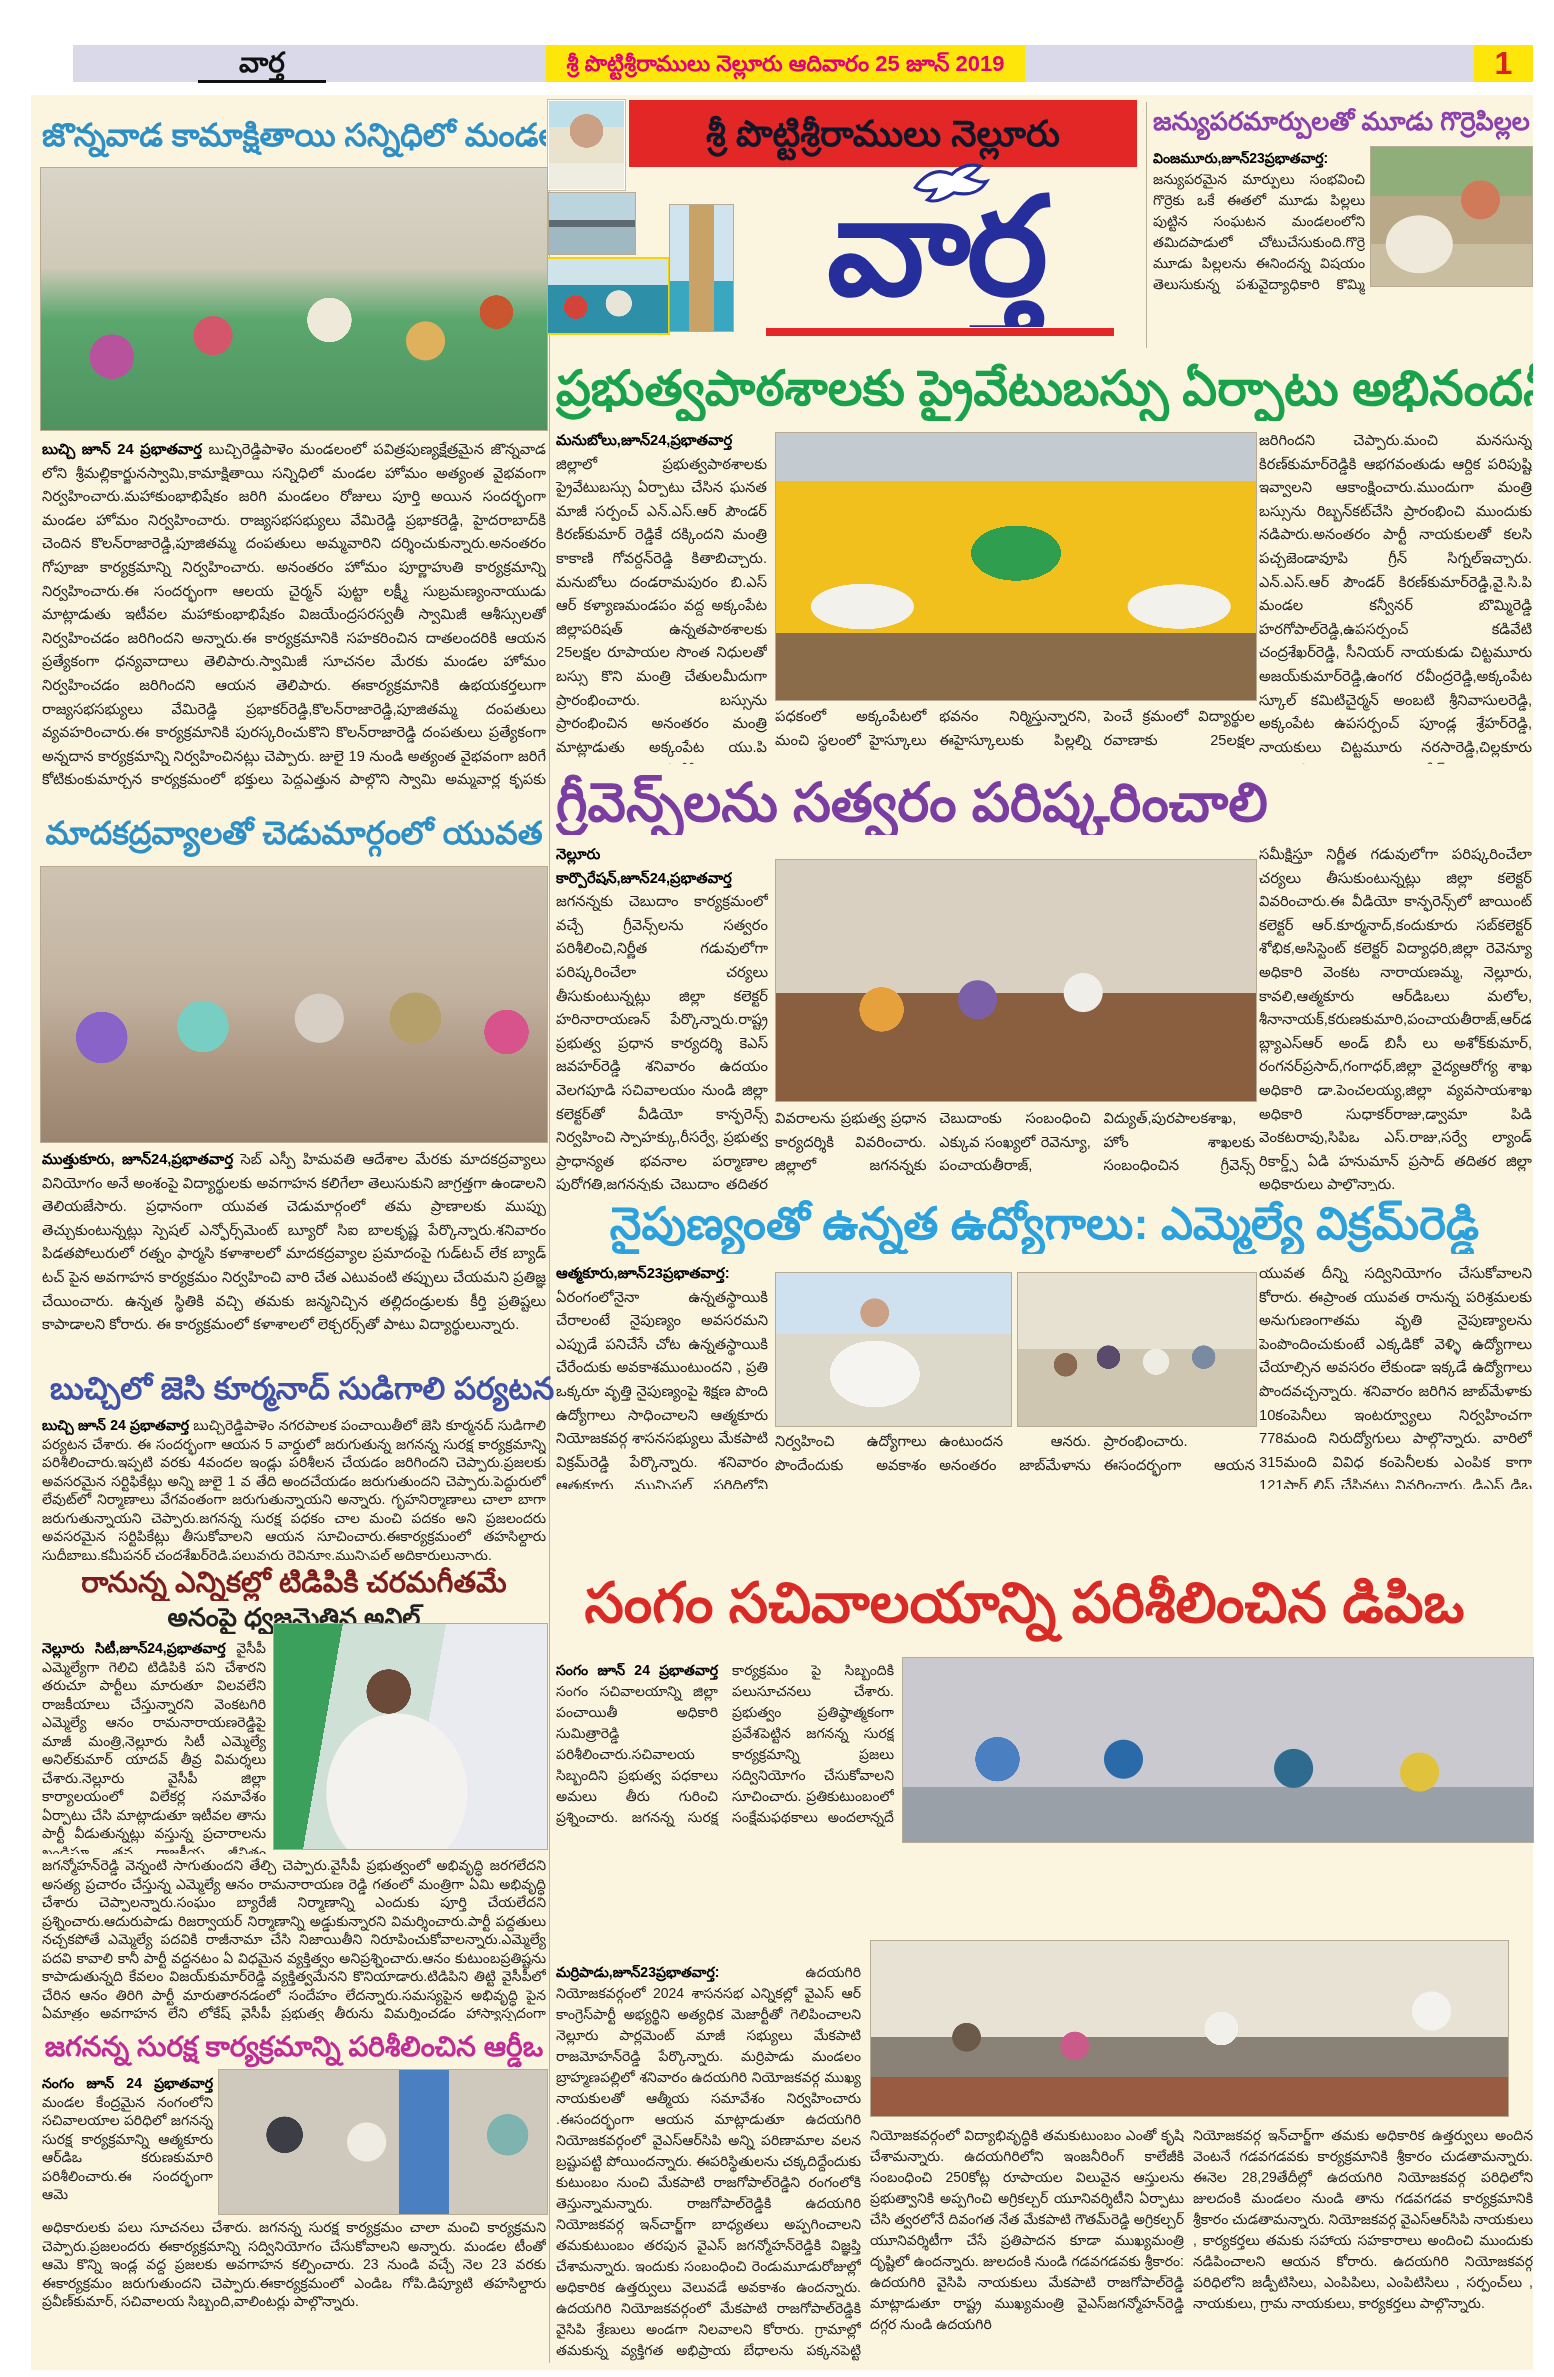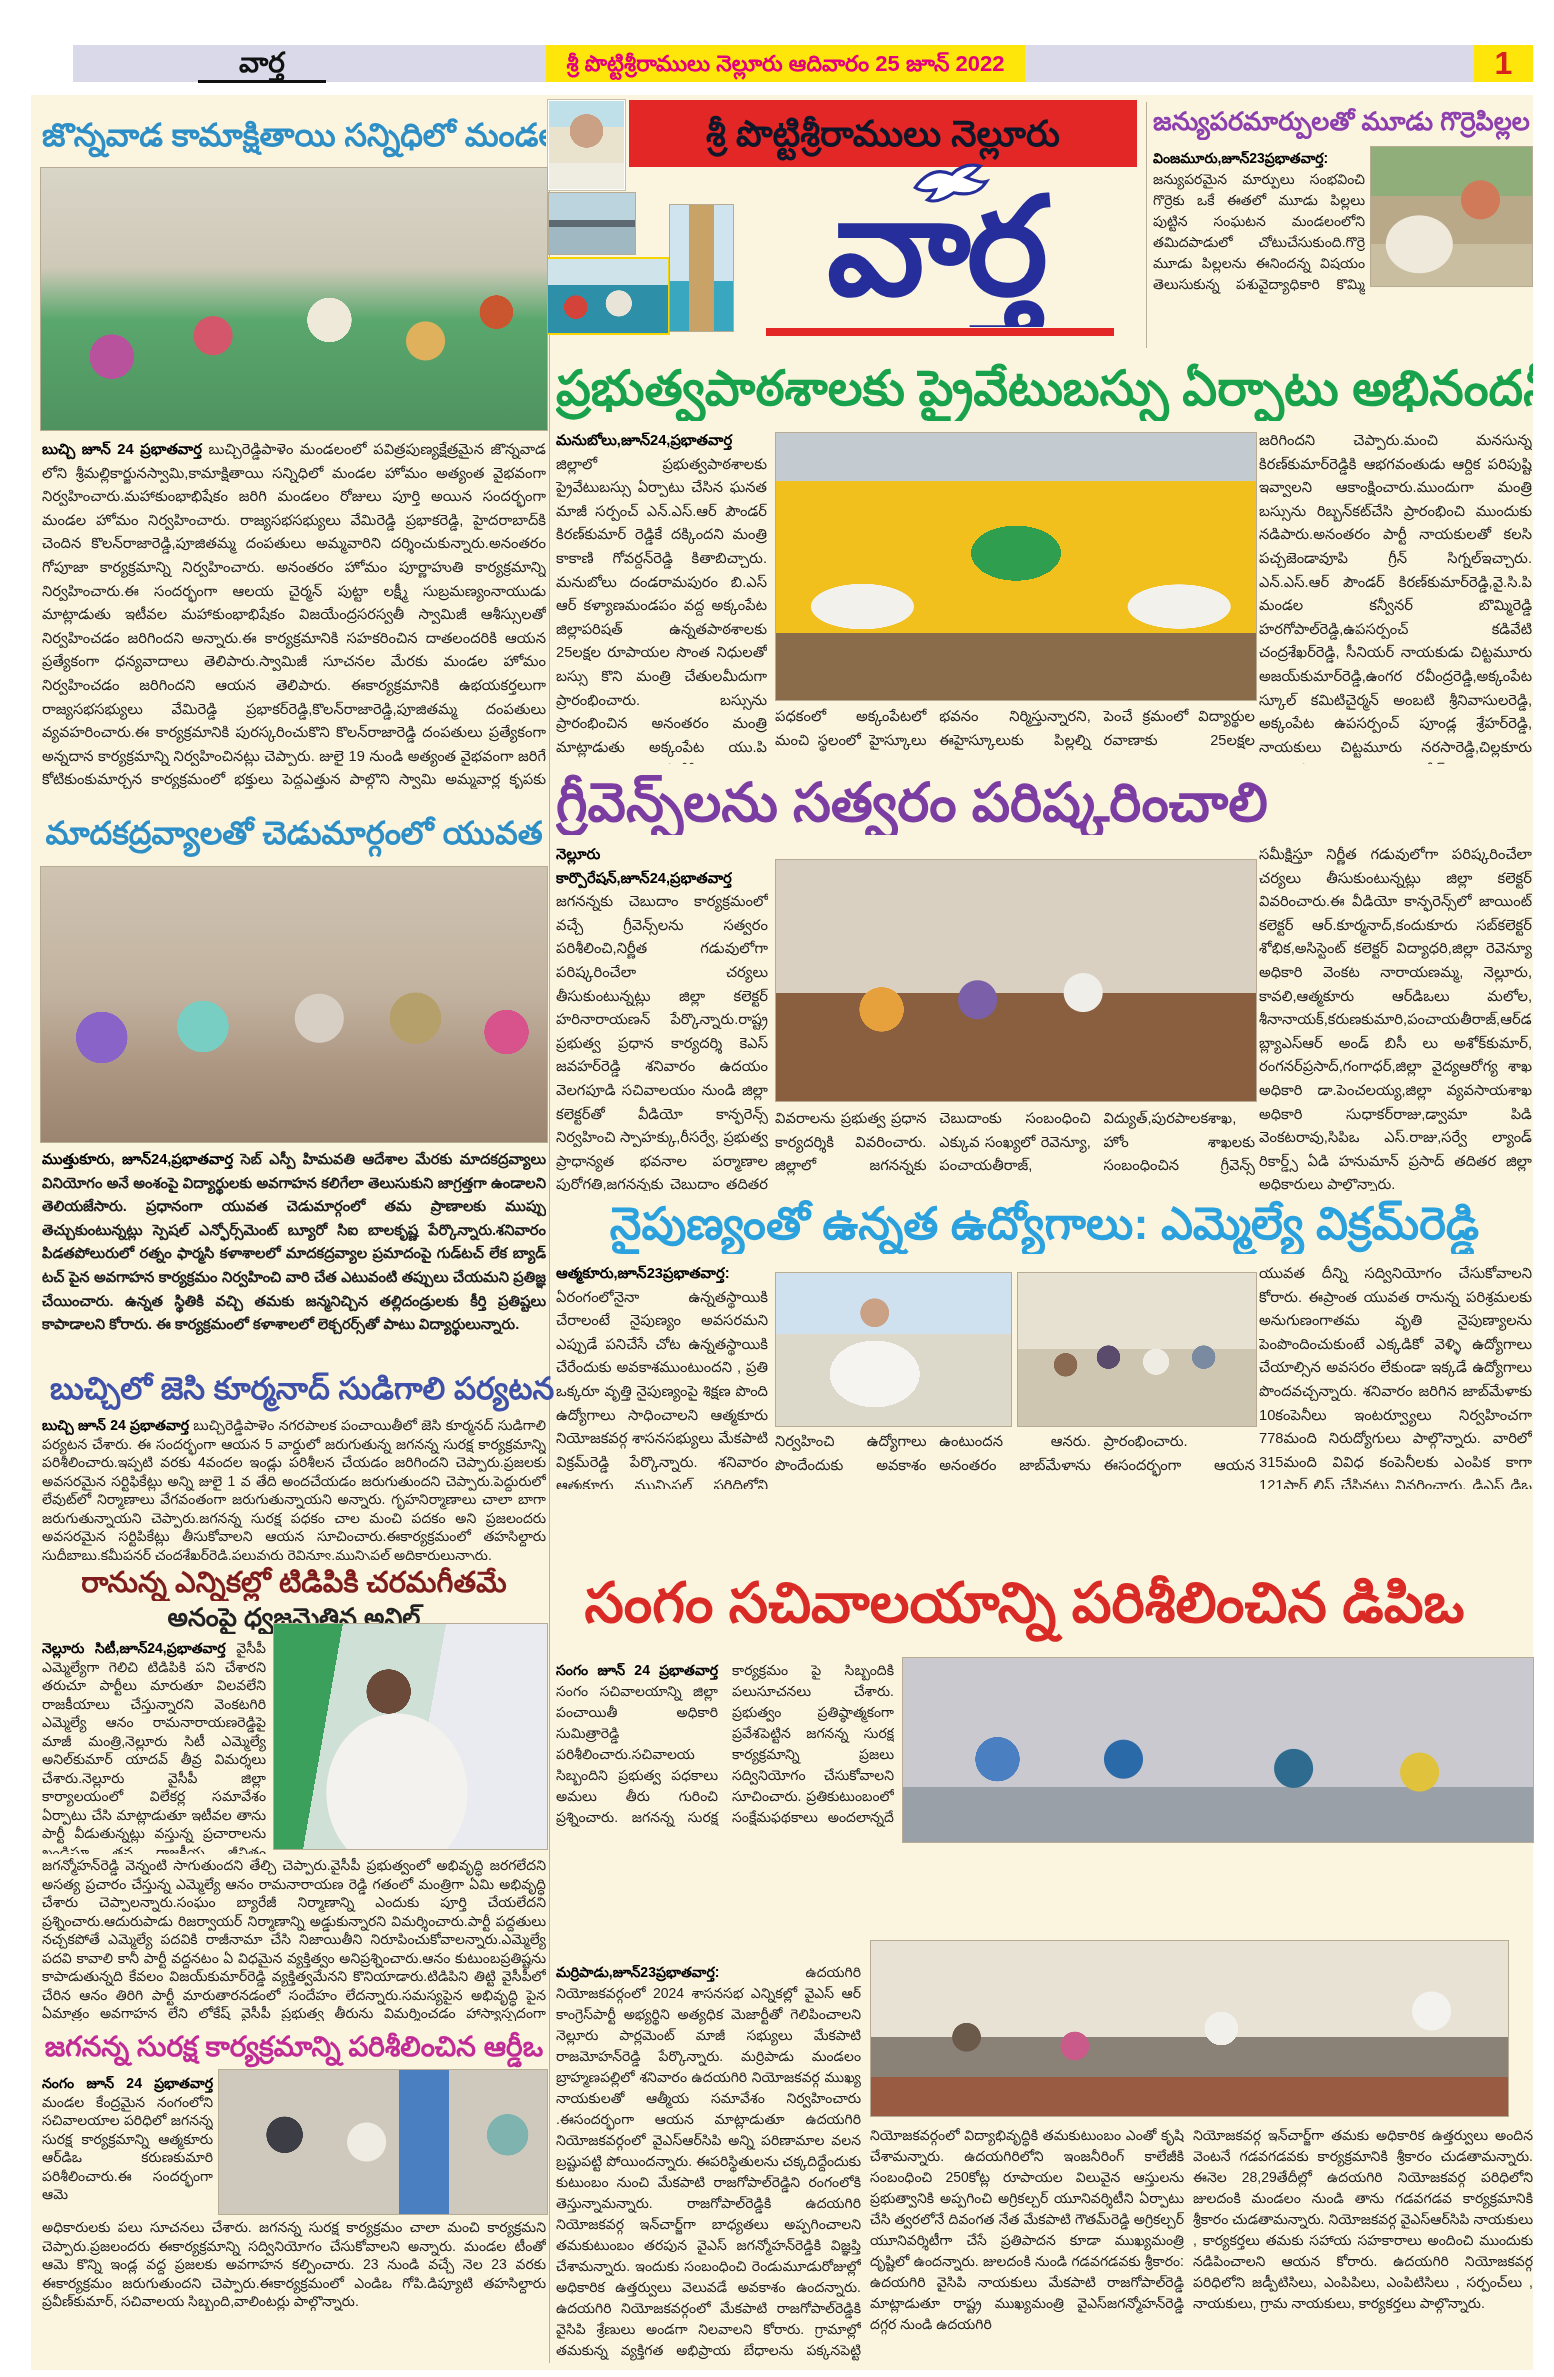--- a/index.html
+++ b/index.html
@@ -92,21 +92,21 @@
 </head>
 <body>
 
 <div class="page">
 
   <div class="abs paper" style="left:31px;top:95px;width:1502px;height:2275px;"></div>
 
   <div class="abs" style="left:73px;top:45px;width:1459px;height:37px;background:#d9d9e9;"></div>
   <div class="abs" style="left:198px;top:46px;width:128px;height:34px;font-weight:800;font-size:28px;color:#111;text-align:center;line-height:34px;border-bottom:3.2px solid #111;overflow:hidden;">వార్త</div>
   <div class="abs" style="left:546px;top:45px;width:479px;height:37px;background:#ffe60a;">
-    <div style="font-weight:800;font-size:22px;color:#e4007d;text-align:center;line-height:37px;overflow:hidden;white-space:nowrap;">శ్రీ పొట్టిశ్రీరాములు నెల్లూరు ఆదివారం 25 జూన్ 2022</div>
+    <div style="font-weight:800;font-size:22px;color:#e4007d;text-align:center;line-height:37px;overflow:hidden;white-space:nowrap;">శ్రీ పొట్టిశ్రీరాములు నెల్లూరు ఆదివారం 25 జూన్ 2019</div>
   </div>
   <div class="abs" style="left:1474px;top:45px;width:59px;height:37px;background:#ffe60a;">
     <div style="font-weight:800;font-size:32px;color:#d6231e;text-align:center;line-height:37px;">1</div>
   </div>
 
   <div class="abs vline" style="left:549px;top:102px;height:2261px;"></div>
   <div class="abs vline" style="left:1146px;top:102px;height:246px;"></div>
 
   <div class="abs photo ph-portrait" style="left:548px;top:100px;width:75px;height:88px;border:1.9px solid #fff;outline:0.6px solid #c9c0a8;"></div>
   <div class="abs" style="left:629px;top:100px;width:508px;height:67px;background:#e32726;">
@@ -175,21 +175,21 @@
 
   <div class="abs hl center" style="left:42px;top:112px;width:504px;height:47px;font-size:32px;line-height:46px;color:#2e8fc7;">జొన్నవాడ కామాక్షితాయి సన్నిధిలో మండల హోమం</div>
   <div class="abs photo ph-ceremony" style="left:40px;top:167px;width:506px;height:262px;"></div>
   <div class="abs bd" style="left:42px;top:438px;width:504px;height:351px;">
     <b>బుచ్చి జూన్ 24 ప్రభాతవార్త</b>
     <span>బుచ్చిరెడ్డిపాళెం మండలంలో పవిత్రపుణ్యక్షేత్రమైన జొన్నవాడ లోని శ్రీమల్లికార్జునస్వామి,కామాక్షితాయి సన్నిధిలో మండల హోమం అత్యంత వైభవంగా నిర్వహించారు.మహాకుంభాభిషేకం జరిగి మండలం రోజులు పూర్తి అయిన సందర్భంగా మండల హోమం నిర్వహించారు. రాజ్యసభసభ్యులు వేమిరెడ్డి ప్రభాకరెడ్డి, హైదరాబాద్‌కి చెందిన కొలన్‌రాజారెడ్డి,పూజితమ్మ దంపతులు అమ్మవారిని దర్శించుకున్నారు.అనంతరం గోపూజా కార్యక్రమాన్ని నిర్వహించారు. అనంతరం హోమం పూర్ణాహుతి కార్యక్రమాన్ని నిర్వహించారు.ఈ సందర్భంగా ఆలయ చైర్మన్ పుట్టా లక్ష్మీ సుబ్రమణ్యంనాయుడు మాట్లాడుతు ఇటీవల మహాకుంభాభిషేకం విజయేంద్రసరస్వతీ స్వామిజీ ఆశీస్సులతో నిర్వహించడం జరిగిందని అన్నారు.ఈ కార్యక్రమానికి సహకరించిన దాతలందరికి ఆయన ప్రత్యేకంగా ధన్యవాదాలు తెలిపారు.స్వామిజీ సూచనల మేరకు మండల హోమం నిర్వహించడం జరిగిందని ఆయన తెలిపారు. ఈకార్యక్రమానికి ఉభయకర్తలుగా రాజ్యసభసభ్యులు వేమిరెడ్డి ప్రభాకర్‌రెడ్డి,కొలన్‌రాజారెడ్డి,పూజితమ్మ దంపతులు వ్యవహరించారు.ఈ కార్యక్రమానికి పురస్కరించుకొని కొలన్‌రాజారెడ్డి దంపతులు ప్రత్యేకంగా అన్నదాన కార్యక్రమాన్ని నిర్వహించినట్లు చెప్పారు. జులై 19 నుండి అత్యంత వైభవంగా జరిగే కోటికుంకుమార్చన కార్యక్రమంలో భక్తులు పెద్దఎత్తున పాల్గొని స్వామి అమ్మవార్ల కృపకు పాత్రలు కావాలని ఆయన పిలుపునిచ్చారు. ఎమ్మెల్యే నల్లపరెడ్డి ప్రసన్నకుమార్‌రెడ్డి సహకారంతో ఈకార్యక్రమాలు నిర్వహిస్తున్నట్లు చైర్మన్ పుట్టా లక్ష్మీ సుబ్రమణ్యనాయుడు తెలిపారు.ఈకార్యక్రమంలో ఆలయ ఇఒ డబ్బుగుంట వెంకటేశ్వర్లు, పాలక మండలి సభ్యులు తిరువాయిపాటి నందకుమార్, గుంటూరు కామేశ్వరీ, అర్చకులు,ఆలయ సిబ్బంది పాల్గొన్నారు.</span>
   </div>
 
   <div class="abs hl center" style="left:42px;top:810px;width:504px;height:49px;font-size:32px;line-height:47px;color:#2e8fc7;">మాదకద్రవ్యాలతో చెడుమార్గంలో యువత</div>
   <div class="abs photo ph-awareness" style="left:40px;top:866px;width:506px;height:275px;"></div>
-  <div class="abs bd" style="left:42px;top:1148px;width:504px;height:198px;font-weight:bold;">
+  <div class="abs bd" style="left:42px;top:1148px;width:504px;height:198px;">
     <b>ముత్తుకూరు, జూన్24,ప్రభాతవార్త</b>
     <span>సెబ్ ఎస్పీ హిమవతి ఆదేశాల మేరకు మాదకద్రవ్యాలు వినియోగం అనే అంశంపై విద్యార్థులకు అవగాహన కలిగేలా తెలుసుకుని జాగ్రత్తగా ఉండాలని తెలియజేసారు. ప్రధానంగా యువత చెడుమార్గంలో తమ ప్రాణాలకు ముప్పు తెచ్చుకుంటున్నట్లు స్పెషల్ ఎన్ఫోర్స్‌మెంట్ బ్యూరో సిఐ బాలకృష్ణ పేర్కొన్నారు.శనివారం పిడతపోలురులో రత్నం ఫార్మసి కళాశాలలో మాదకద్రవ్యాల ప్రమాదంపై గుడ్‌టచ్ లేక బ్యాడ్ టచ్ పైన అవగాహన కార్యక్రమం నిర్వహించి వారి చేత ఎటువంటి తప్పులు చేయమని ప్రతిజ్ఞ చేయించారు. ఉన్నత స్థితికి వచ్చి తమకు జన్మనిచ్చిన తల్లిదండ్రులకు కీర్తి ప్రతిష్టలు కాపాడాలని కోరారు. ఈ కార్యక్రమంలో కళాశాలలో లెక్చరర్స్‌తో పాటు విద్యార్థులున్నారు.</span>
   </div>
 
   <div class="abs hl center" style="left:42px;top:1367px;width:504px;height:45px;font-size:31px;line-height:43px;color:#3f51a8;margin-left:8px;">బుచ్చిలో జెసి కూర్మనాద్ సుడిగాలి పర్యటన</div>
   <div class="abs bd tight" style="left:42px;top:1416px;width:504px;height:144px;">
     <b>బుచ్చి జూన్ 24 ప్రభాతవార్త</b>
     <span>బుచ్చిరెడ్డిపాళెం నగరపాలక పంచాయితీలో జెసి కూర్మనద్ సుడిగాలి పర్యటన చేశారు. ఈ సందర్భంగా ఆయన 5 వార్డులో జరుగుతున్న జగనన్న సురక్ష కార్యక్రమాన్ని పరిశీలించారు.ఇప్పటి వరకు 4వందల ఇండ్లు పరిశీలన చేయడం జరిగిందని చెప్పారు.ప్రజలకు అవసరమైన సర్టిఫికేట్లు అన్ని జులై 1 వ తేది అందచేయడం జరుగుతుందని చెప్పారు.పెద్దురులో లేవుట్‌లో నిర్మాణాలు వేగవంతంగా జరుగుతున్నాయని అన్నారు. గృహనిర్మాణాలు చాలా బాగా జరుగుతున్నాయని చెప్పారు.జగనన్న సురక్ష పధకం చాల మంచి పదకం అని ప్రజలందరు అవసరమైన సర్టిపికేట్లు తీసుకోవాలని ఆయన సూచించారు.ఈకార్యక్రమంలో తహసిల్దారు సుధీబాబు,కమీషనర్ చంద్రశేఖర్‌రెడ్డి,పలువురు రెవిన్యూ,మున్సిఫల్ అదికారులున్నారు.</span>
   </div>
 

